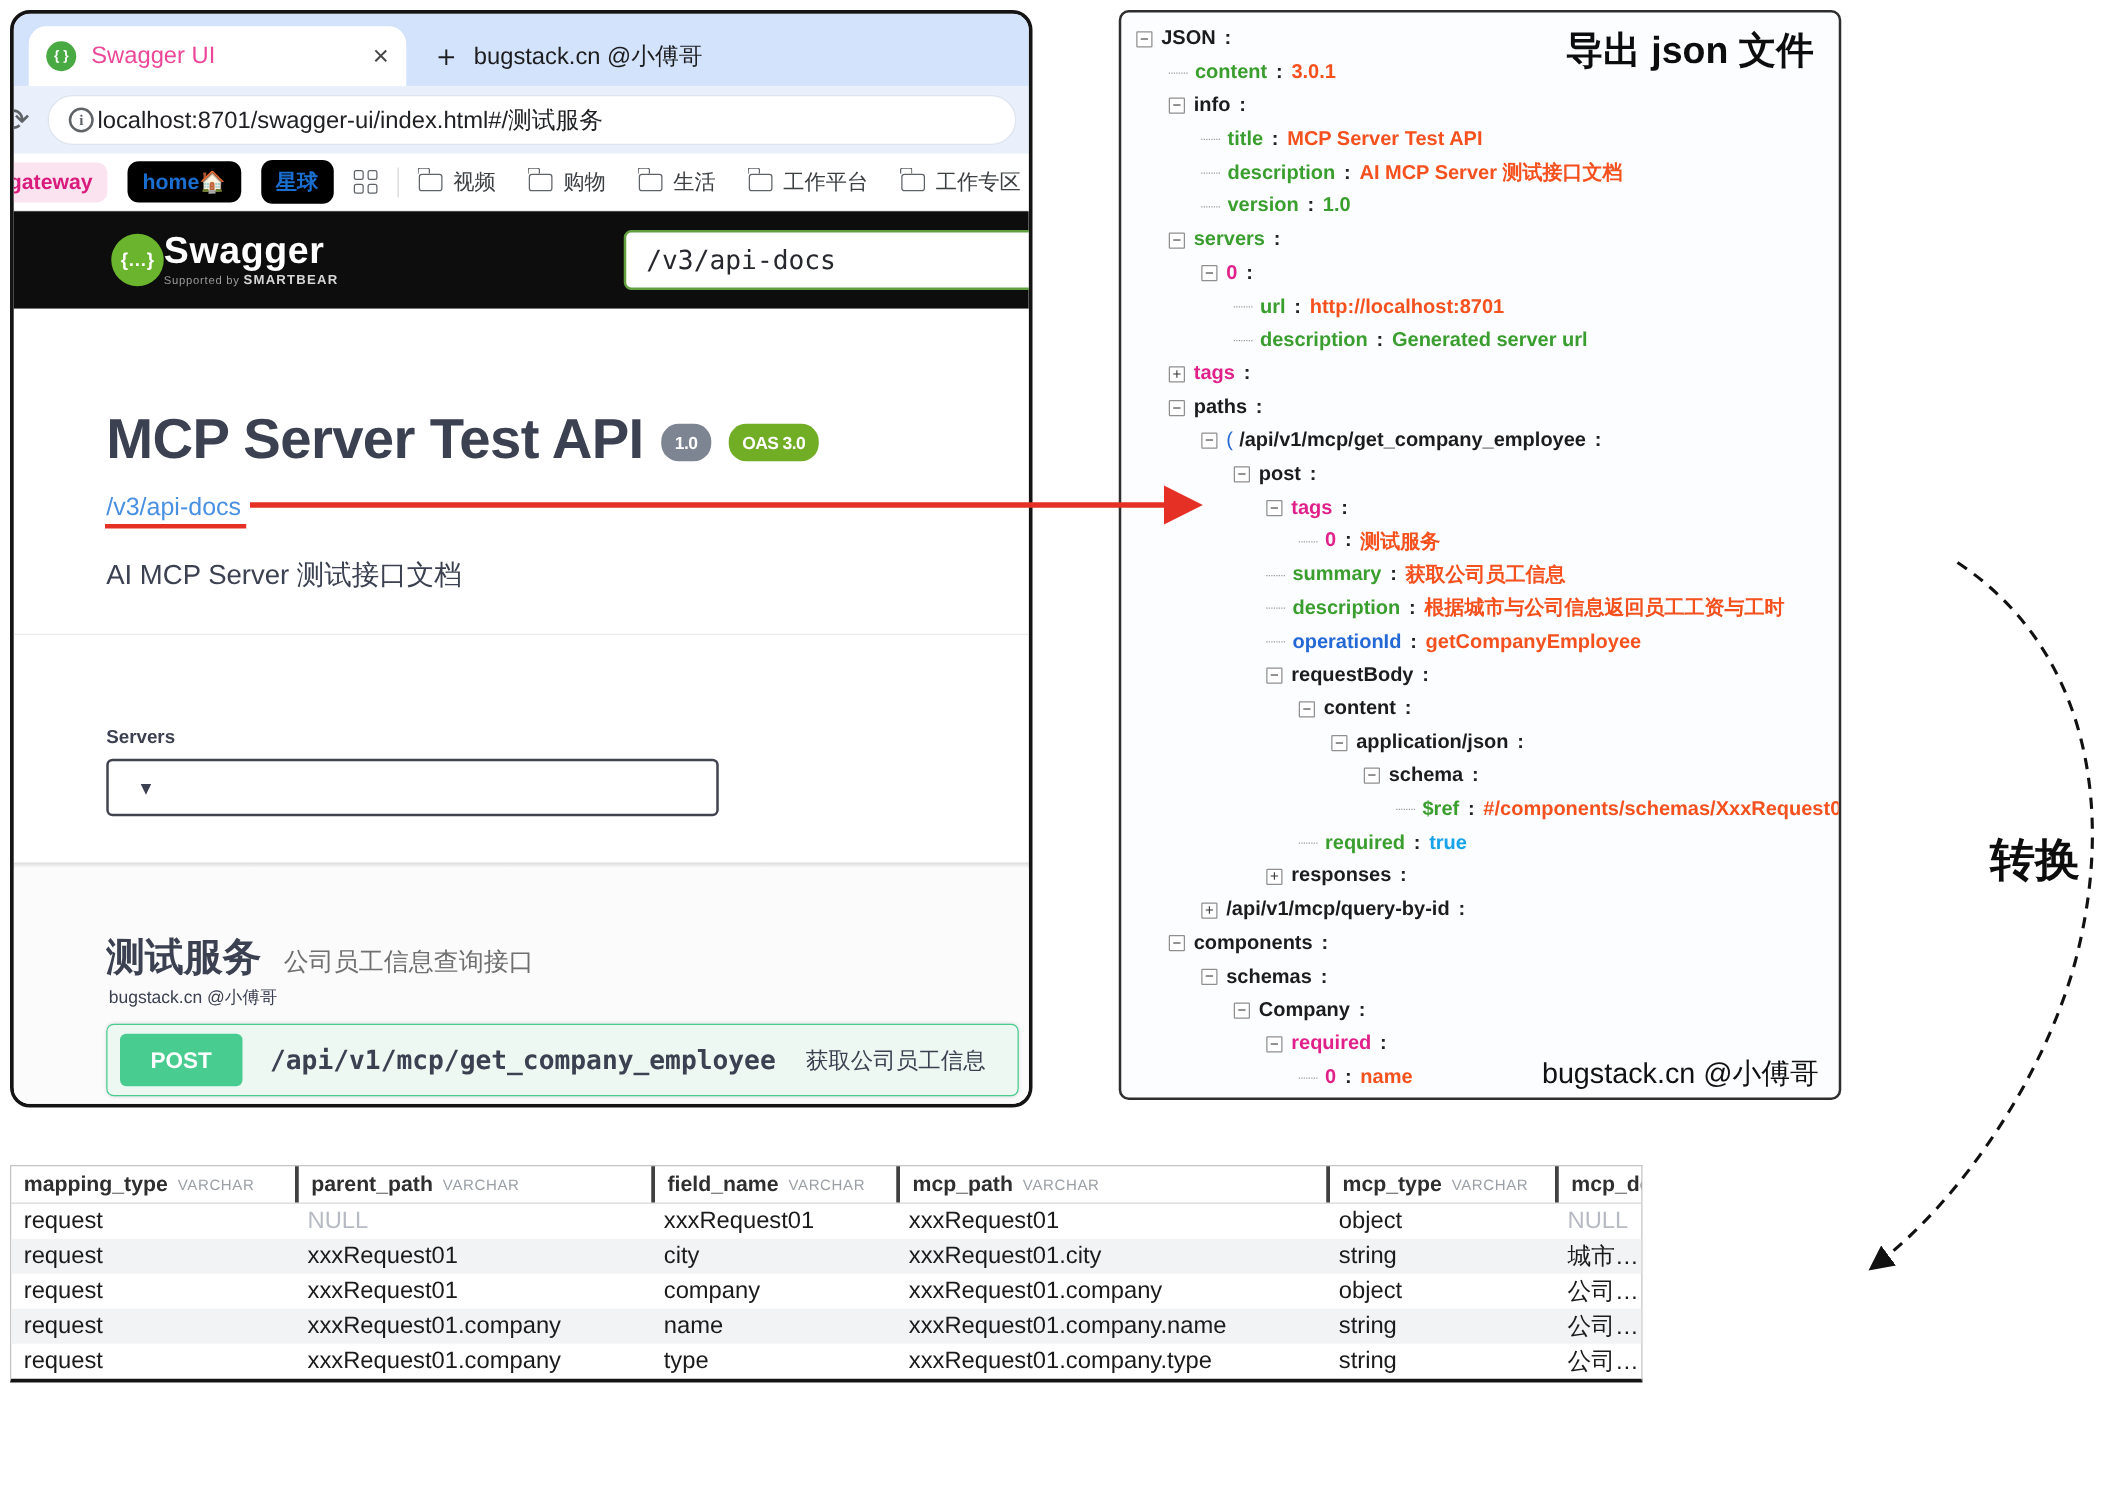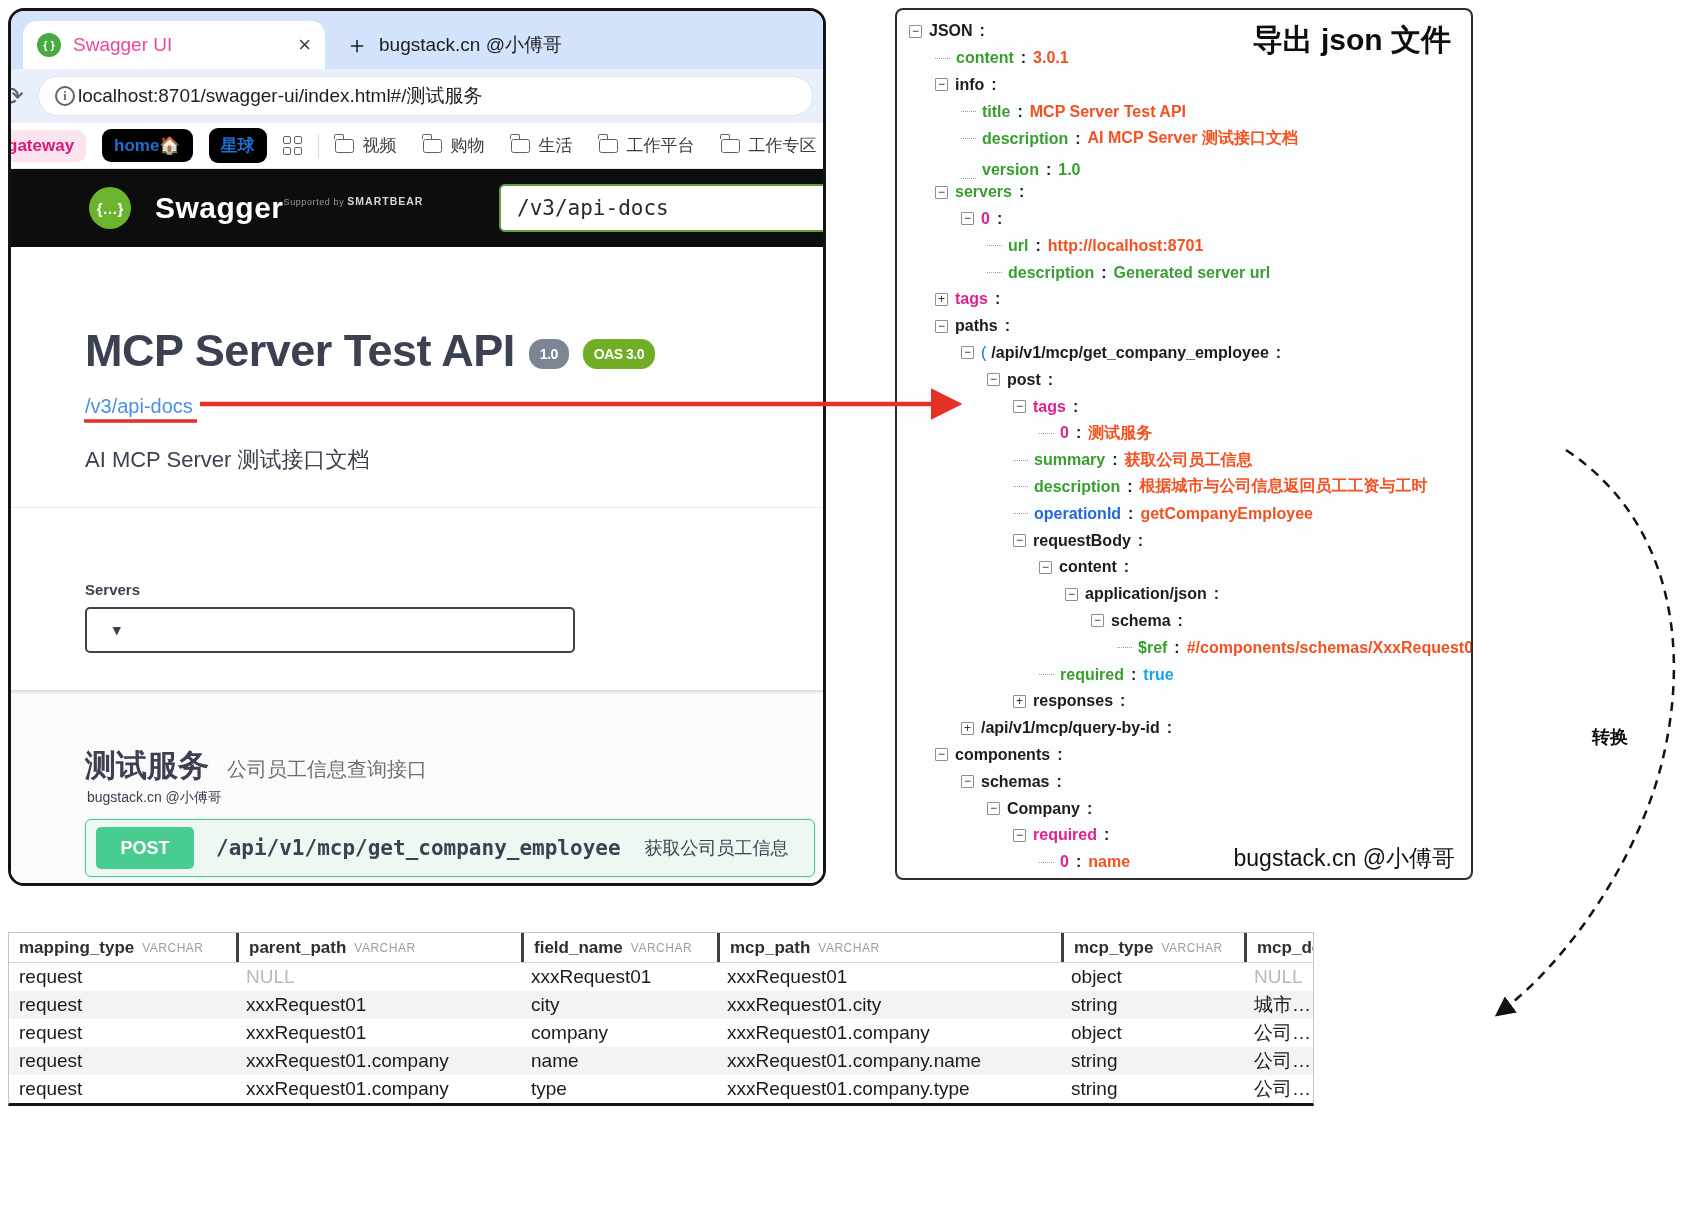--- a/index.html
+++ b/index.html
@@ -31,21 +31,21 @@
   .grid-ic{display:grid;grid-template-columns:8px 8px;grid-template-rows:8px 8px;gap:3px}
   .grid-ic i{border:1.5px solid #5f6368;border-radius:2px;display:block}
   .bm-sep{width:1px;height:24px;background:#d8d8d8}
   .bm-folders{display:flex;align-items:center;gap:26px}
   .bm-folder{display:flex;align-items:center;gap:9px;font-size:17px;color:#3c4043;white-space:nowrap}
   .folder-icon{width:19px;height:14px;border:1.8px solid #5f6368;border-radius:2.5px;position:relative;display:inline-block}
   .folder-icon::before{content:"";position:absolute;top:-6px;left:-1.8px;width:8px;height:4px;border:1.8px solid #5f6368;border-bottom:none;border-radius:2px 2px 0 0}
 
   .swhead{position:absolute;left:0;top:158px;right:0;height:78px;background:#0d0d0d;display:flex;align-items:center;padding-left:78px}
   .swlogo{width:42px;height:42px;border-radius:50%;background:#6ab42e;color:#fff;display:flex;align-items:center;justify-content:center;font-weight:bold;font-size:15px;flex:none}
-  .swbrand{margin-left:24px;display:flex;flex-direction:row}
+  .swbrand{margin-left:0;display:flex;flex-direction:column}
   .swname{color:#fff;font-size:30px;font-weight:700;line-height:30px;letter-spacing:.5px}
   .swsub{color:#9b9b9b;font-size:9px;margin-top:2px;letter-spacing:.6px}
   .swsub b{color:#d6d6d6;font-size:10.5px;margin-left:3px;letter-spacing:1px}
   .explore{position:absolute;right:-6px;top:15px;width:330px;height:48px;background:#fff;border:2px solid #62a03f;border-radius:6px;display:flex;align-items:center;padding-left:16px}
   .explore-text{font-family:"DejaVu Sans Mono",monospace;font-size:21px;color:#26282d;font-weight:500}
 
   .swcontent{position:absolute;left:0;top:236px;right:0;bottom:0;background:#fff}
   .api-title{position:absolute;left:74px;top:78px;font-size:45px;font-weight:700;color:#3b4151;letter-spacing:-.5px;display:flex;align-items:center;gap:14px;white-space:nowrap}
   .badge{font-size:14px;font-weight:700;color:#fff;border-radius:14px;padding:7px 11px;position:relative;top:3px}
   .badge.gray{background:#7d8492}
@@ -88,21 +88,21 @@
   .th + .th{border-left:3px solid #404040}
   .th-name{font-size:17px;font-weight:700;color:#2f2f2f;white-space:nowrap}
   .th-type{font-size:12px;color:#9aa0a6;letter-spacing:.5px;white-space:nowrap}
   .tr{height:28px}
   .tr.alt{background:#f2f3f5}
   .td{padding-left:10px;font-size:19px;color:#1b1b1b;overflow:hidden;text-overflow:ellipsis;white-space:nowrap}
   .td.null{color:#b6bac2}
 
   
   .overlay{position:absolute;left:0;top:0;width:1696px;height:1208px;pointer-events:none;z-index:50}
-  .convert{position:absolute;left:1592px;top:725px;font-size:18px;color:#0d0d0d;font-weight:600;z-index:51}
+  .convert{position:absolute;left:1592px;top:664px;font-size:36px;color:#0d0d0d;font-weight:600;z-index:51}
 </style>
 </head>
 <body>
 
 <div class="canvas">
 
   <div class="bw">
 
     <div class="tabstrip">
       <div class="tab-active">
@@ -224,21 +224,21 @@
           <span class="k-green">title</span>
           <span class="colon">:</span>
           <span class="v-orange">MCP Server Test API</span>
         </div>
         <div class="tree-row" style="padding-left: 60px;">
           <span class="dotline"></span>
           <span class="k-green">description</span>
           <span class="colon">:</span>
           <span class="v-orange">AI MCP Server 测试接口文档</span>
         </div>
-        <div class="tree-row" style="padding-left: 60px; align-items: flex-end;">
+        <div class="tree-row" style="padding-left: 60px;">
           <span class="dotline"></span>
           <span class="k-green">version</span>
           <span class="colon">:</span>
           <span class="v-green">1.0</span>
         </div>
         <div class="tree-row" style="padding-left: 34px;">
           <span class="expander">−</span>
           <span class="k-green">servers</span>
           <span class="colon">:</span>
         </div>

